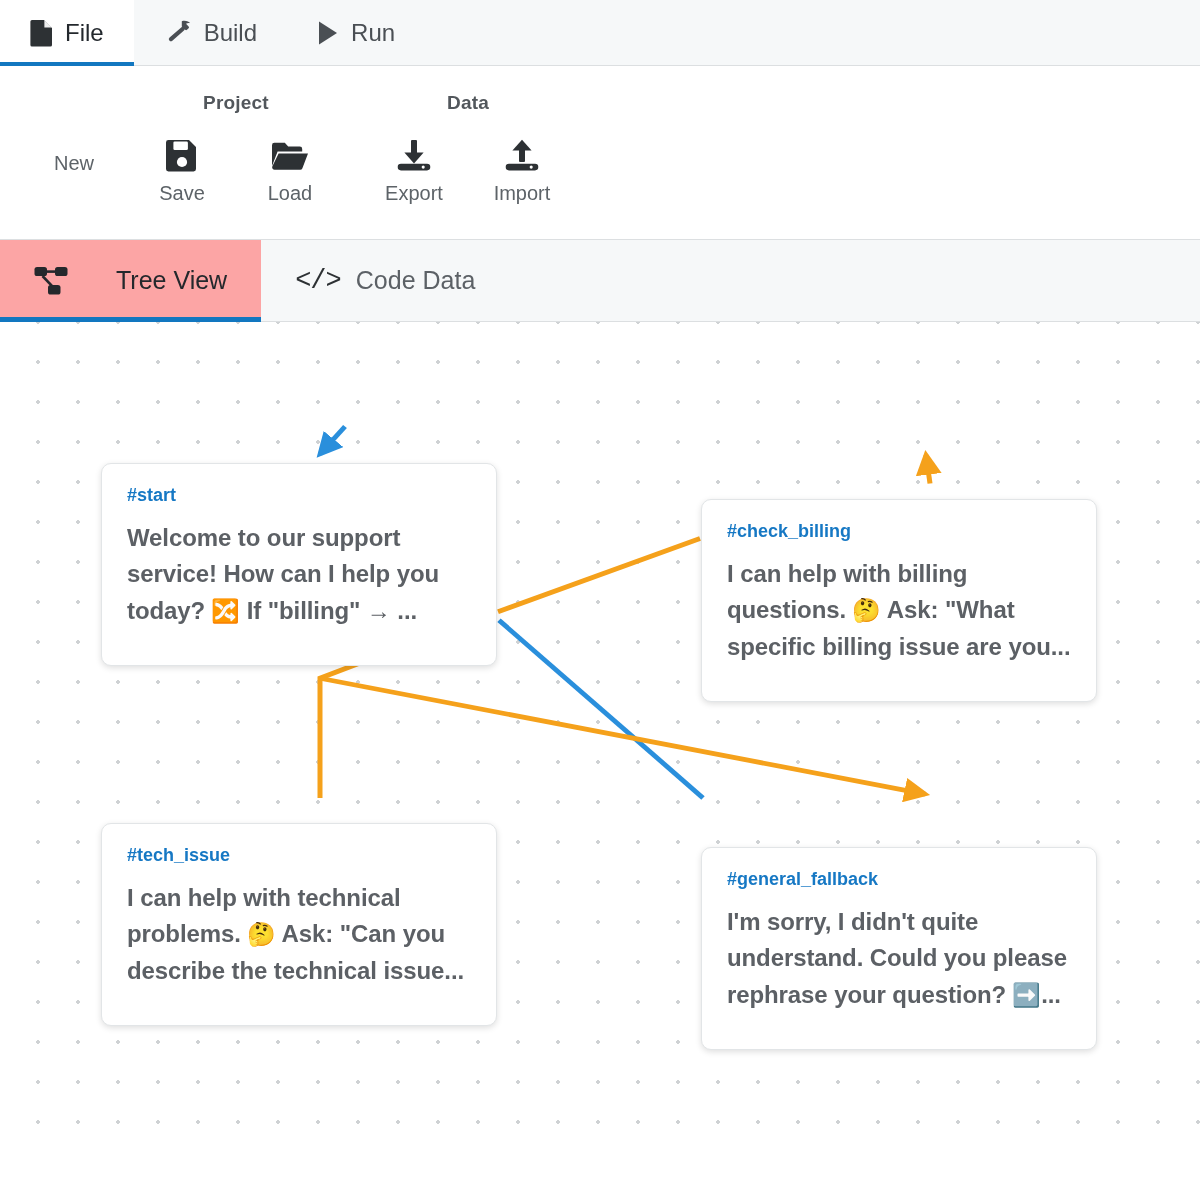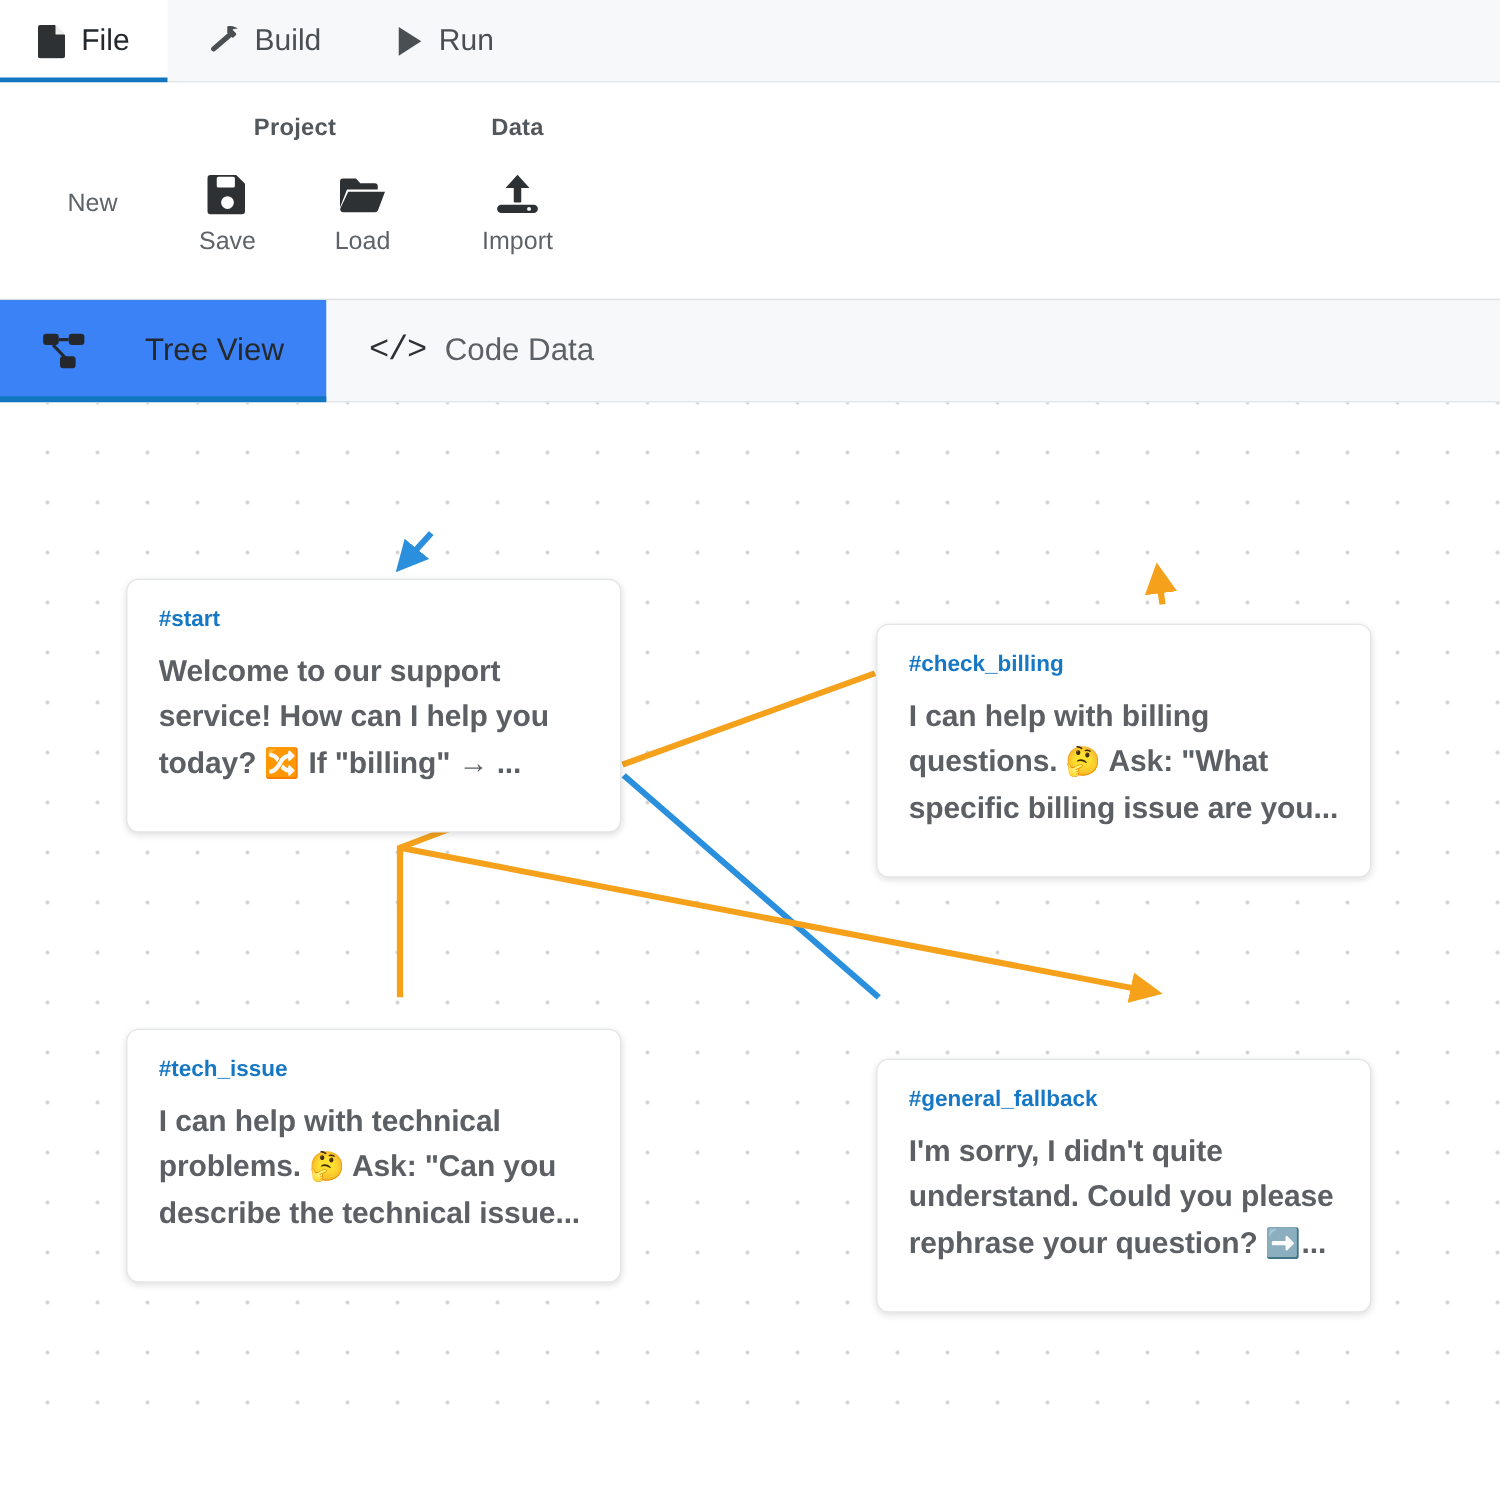--- a/index.html
+++ b/index.html
@@ -143,21 +143,21 @@
     padding: 0 34px;
     height: 100%;
     box-sizing: border-box;
     font-size: 25px;
     color: #5c6166;
     position: relative;
     cursor: pointer;
     user-select: none;
   }
   .vtab.active {
-    background: #3b82f6;
+    background: #fca5a5;
     color: #24282c;
     gap: 48px;
   }
   .vtab.active::after {
     content: "";
     position: absolute;
     left: 0; right: 0; bottom: -1px;
     height: 5px;
     background: #1277c0;
   }
@@ -294,20 +294,33 @@
             <div class="rlabel">Load</div>
           </div>
 
         </div>
       </div>
 
       <div class="rgroup" style="margin-left:16px;">
         <div class="rgroup-title">Data</div>
         <div class="rgroup-items">
 
+          <div class="ribbon-btn">
+            <div class="ricon">
+              <svg width="36" height="34" viewBox="0 0 36 34" aria-hidden="true">
+                <g fill="#2d3134">
+                  <rect x="15" y="1" width="6" height="15" rx="1"></rect>
+                  <path d="M8.4 13.6 L18 24.4 L27.6 13.6 z"></path>
+                  <path d="M5 24.8 h26 a3.3 3.3 0 0 1 0 6.6 H5 a3.3 3.3 0 0 1 0 -6.6 z"></path>
+                  <circle cx="27.2" cy="28.1" r="1.55" fill="#ffffff"></circle>
+                </g>
+              </svg>
+            </div>
+            <div class="rlabel">Export</div>
+          </div>
 
           <div class="ribbon-btn">
             <div class="ricon">
               <svg width="36" height="34" viewBox="0 0 36 34" aria-hidden="true">
                 <g fill="#2d3134">
                   <rect x="15" y="8" width="6" height="15" rx="1"></rect>
                   <path d="M8.4 11.4 L18 0.8 L27.6 11.4 z"></path>
                   <path d="M5 24.8 h26 a3.3 3.3 0 0 1 0 6.6 H5 a3.3 3.3 0 0 1 0 -6.6 z"></path>
                   <circle cx="27.2" cy="28.1" r="1.55" fill="#ffffff"></circle>
                 </g>

